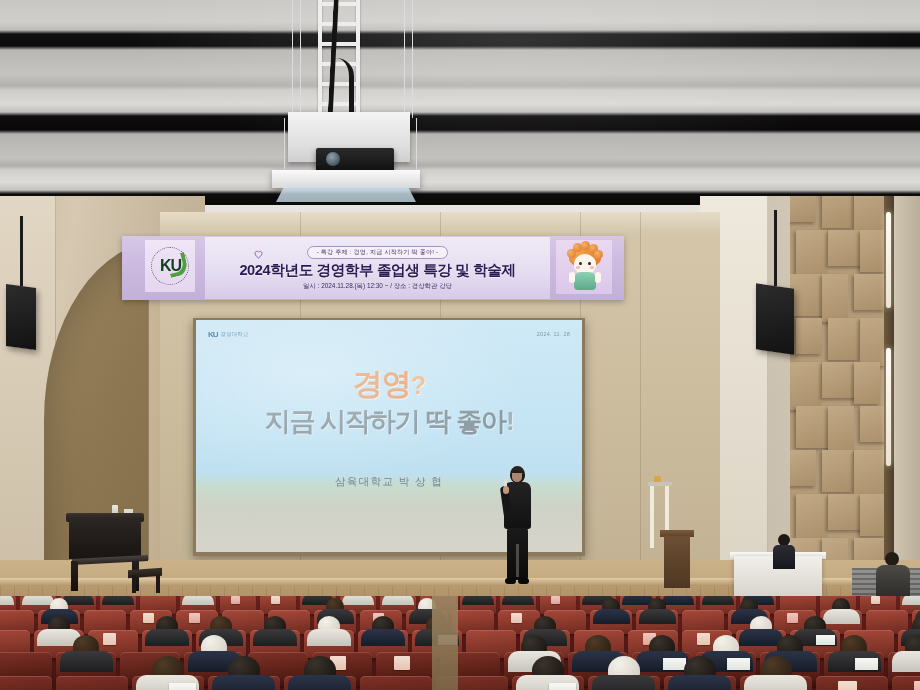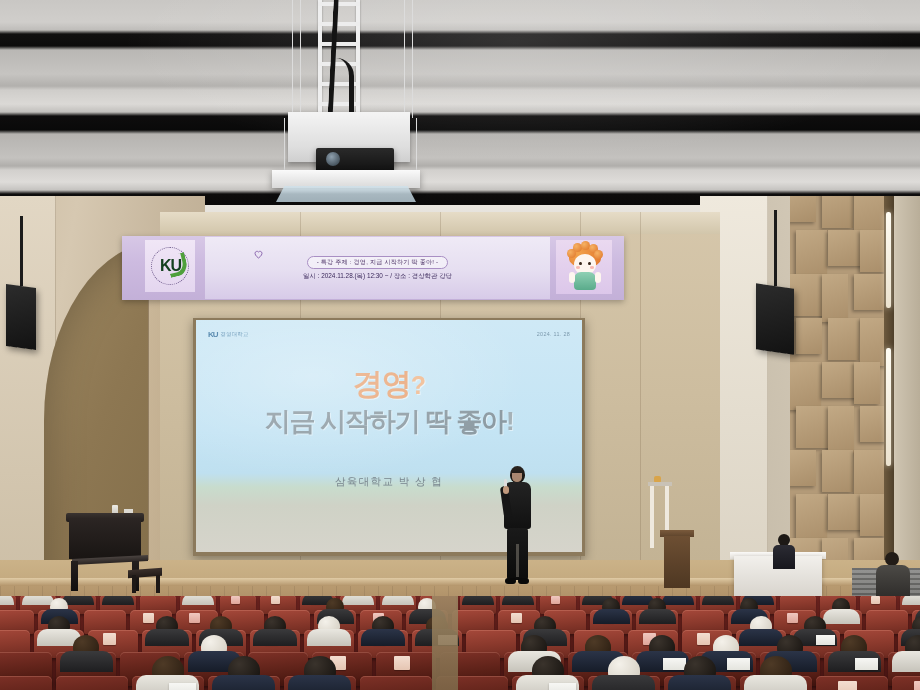--- a/index.html
+++ b/index.html
@@ -478,20 +478,21 @@
   <div class="banner"></div>
   <div class="banner-logo">
     <div class="seal">
       <div class="seal-ring"></div>
       <div class="seal-swoosh"></div>
       <div class="seal-ku">KU</div>
     </div>
   </div>
   <div class="banner-body">
     <div class="banner-sub">- 특강 주제 : 경영, 지금 시작하기 딱 좋아! -</div>
+    <div class="banner-title">2024학년도 경영학부 졸업생 특강 및 학술제</div>
     <div class="banner-info">일시 : 2024.11.28.(목) 12:30 ~ / 장소 : 경상학관 강당</div>
   </div>
   <div class="banner-heart">
     <svg viewBox="0 0 24 24" width="13" height="12">
         <path d="M12 20s-7-4.6-7-9.4A4 4 0 0 1 12 8a4 4 0 0 1 7 2.6C19 15.4 12 20 12 20z" fill="none" stroke="#8e6ab0" stroke-width="2"></path>
       </svg>
   </div>
   <div class="mascot-box">
     <div class="mascot">
       <div class="m-hair"></div>

